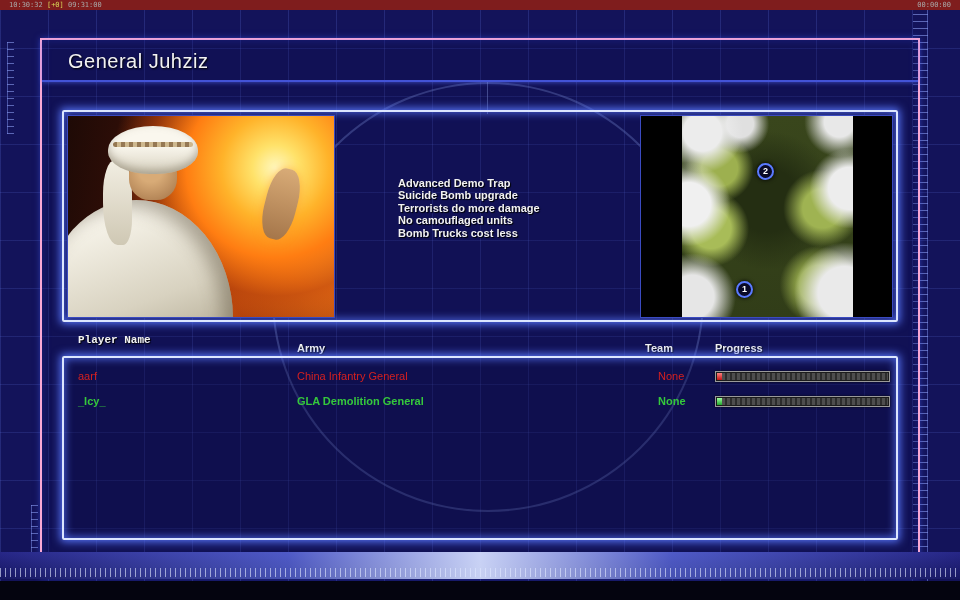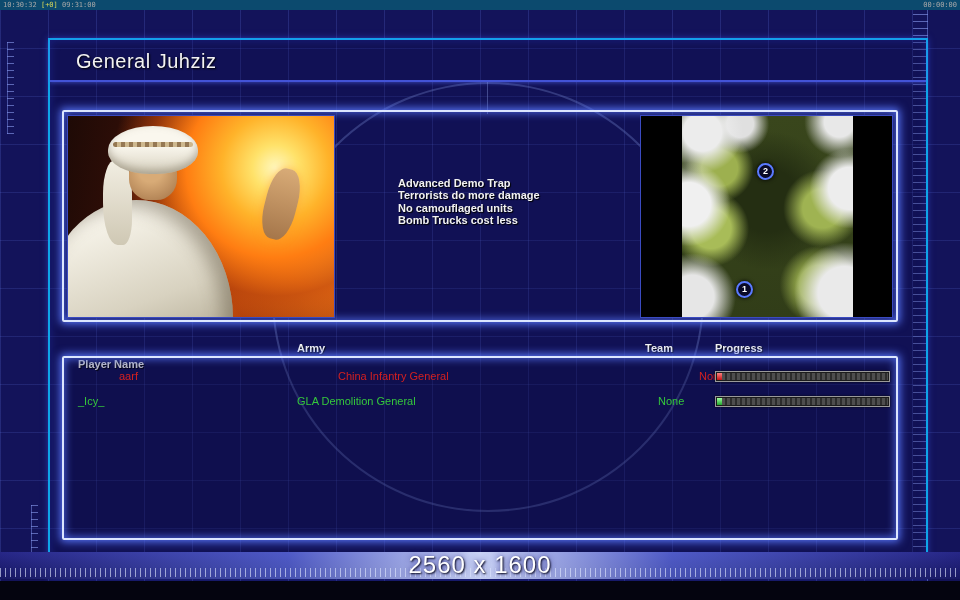--- a/index.html
+++ b/index.html
@@ -27,29 +27,29 @@
   }
   .crosshair-v{position:absolute;left:487px;top:82px;width:1px;height:32px;background:rgba(150,170,240,0.5);}
   
   .ruler-v{
     position:absolute;
     background:repeating-linear-gradient(180deg, rgba(150,170,255,0.55) 0 1px, transparent 1px 7px);
   }
   .ruler-v.edge-r{border-right:1px solid rgba(130,150,240,0.5);}
   .ruler-v.edge-l{border-left:1px solid rgba(130,150,240,0.5);}
   
-  .top-strip{position:absolute;left:0;top:0;width:960px;height:10px;background:#05051а;background-color:#0c4a6e;
-    display:flex;justify-content:space-between;align-items:center;padding:0 3px;
+  .top-strip{position:absolute;left:0;top:0;width:960px;height:10px;background:#05051а;background-color:#7f1d1d;
+    display:flex;justify-content:space-between;align-items:center;padding:0 9px;
     font-family:"DejaVu Sans Mono",monospace;font-size:7px;line-height:10px;}
   .top-strip .seg{letter-spacing:0;}
   .bottom-strip{position:absolute;left:0;top:581px;width:960px;height:19px;background:#04040f;}
   
   .frame{
-    position:absolute;left:48px;top:38px;width:880px;height:540px;
-    border:2px solid #0ea5e9;
+    position:absolute;left:40px;top:38px;width:880px;height:540px;
+    border:2px solid #f9a8d4;
     box-shadow:0 0 6px rgba(60,80,220,0.6), inset 0 0 10px rgba(40,60,200,0.35);
     background:rgba(12,12,70,0.25);
   }
   .titlebar{position:absolute;left:0;top:0;width:100%;height:42px;border-bottom:2px solid #4353d6;
     box-shadow:0 1px 4px rgba(90,110,255,0.5);}
   .title-text{
     position:absolute;left:26px;top:10px;color:#f2f2f2;font-size:20px;letter-spacing:0.5px;
     text-shadow:1px 1px 2px #000;
   }
   
@@ -114,22 +114,22 @@
   .marker-2{left:75px;top:47px;}
   .marker-1{left:54px;top:165px;}
   
   .col-head{position:absolute;color:#f2f2f2;font-size:11px;font-weight:bold;text-shadow:1px 1px 1px #000;}
   .players-panel{left:62px;top:356px;width:836px;height:184px;background:rgba(10,10,60,0.25);}
   .p-row{position:absolute;left:0;width:100%;height:22px;font-size:11px;}
   .p-cell{position:absolute;top:4px;white-space:nowrap;}
   .c-name{left:14px;}
   .c-army{left:233px;}
   .c-team{left:594px;}
-  .red{color:#d42020;margin-left:41px;}
-  .green{color:#35c83c;}
+  .red{color:#d42020;}
+  .green{color:#35c83c;font-weight:bold;}
   .pbar{
     position:absolute;left:651px;top:5px;width:175px;height:11px;
     border:1px solid #9a9a9a;background:#1c1c1c;
     box-shadow:0 0 2px rgba(0,0,0,0.8);
   }
   .pbar-segs{position:absolute;left:1px;top:1px;right:1px;bottom:1px;
     background:repeating-linear-gradient(90deg,#4e4e4e 0 3px,#2c2c2c 3px 5px);}
   .pbar-lead{position:absolute;left:1px;top:1px;width:5px;height:7px;}
   .lead-red{background:linear-gradient(180deg,#ff8080,#c41414);}
   .lead-green{background:linear-gradient(180deg,#a0ffa0,#1fa82c);}
@@ -180,33 +180,34 @@
     <div class="arm"></div>
     <div class="robe"></div>
     <div class="drape"></div>
     <div class="head"></div>
     <div class="headdress"></div>
     <div class="head-band"></div>
   </div>
 
   <div class="abilities">
     <div>Advanced Demo Trap</div>
+    <div>Suicide Bomb upgrade</div>
     <div>Terrorists do more damage</div>
     <div>No camouflaged units</div>
     <div>Bomb Trucks cost less</div>
   </div>
 
   <div class="map-black">
     <div class="map-art">
       <div class="map-marker marker-2">2</div>
       <div class="map-marker marker-1">1</div>
     </div>
   </div>
 
-  <div class="col-head" style="left:78px;top:358px;">Player Name</div>
+  <div class="col-head" style="left:78px;top:334px;font-family:Liberation Mono, monospace;">Player Name</div>
   <div class="col-head" style="left:297px;top:342px;">Army</div>
   <div class="col-head" style="left:645px;top:342px;">Team</div>
   <div class="col-head" style="left:715px;top:342px;">Progress</div>
 
   <div class="glow-panel players-panel">
     <div class="p-row" style="top:8px;">
       <span class="p-cell c-name red">aarf</span>
       <span class="p-cell c-army red">China Infantry General</span>
       <span class="p-cell c-team red">None</span>
       <span class="pbar">
@@ -221,16 +222,15 @@
       <span class="pbar">
         <span class="pbar-segs"></span>
         <span class="pbar-lead lead-green"></span>
       </span>
     </div>
   </div>
 
   <div class="footer-band">
     <div class="footer-ticks"></div>
   </div>
-  <div class="res-label">2560 x 1600</div>
 
   <div class="bottom-strip"></div>
 </div>
 
 </body></html>

